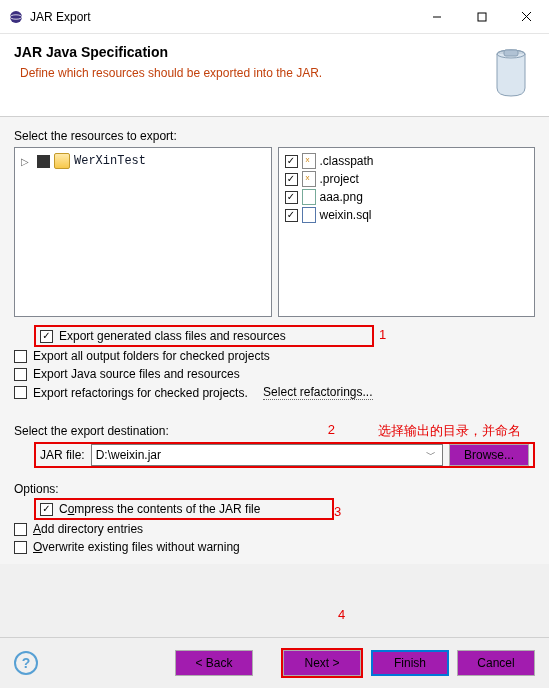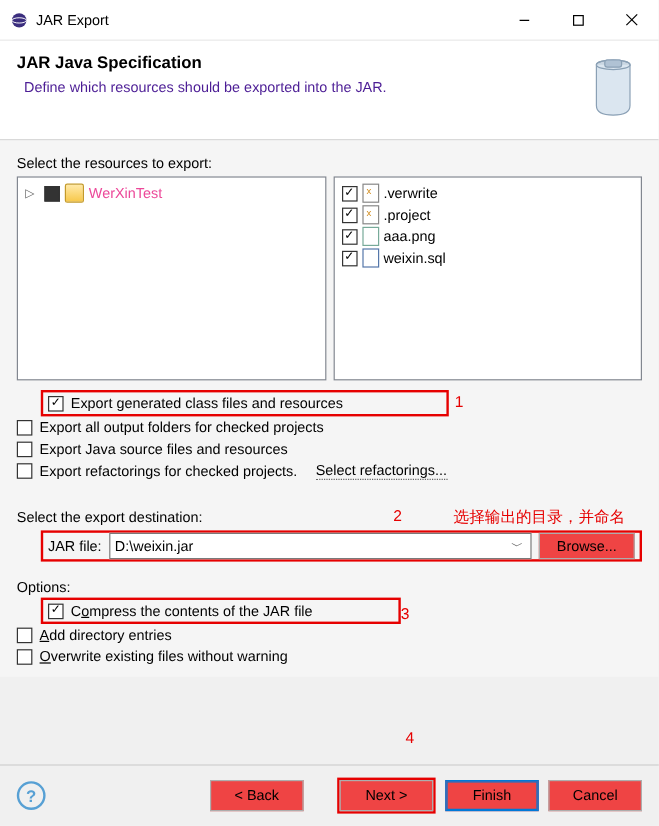--- a/index.html
+++ b/index.html
@@ -29,21 +29,21 @@
 .titlebar .win-btn.close { width: 45px; }
 .header {
   background: #fff;
   padding: 10px 14px 16px 14px;
   border-bottom: 1px solid #d0d0d0;
   display: flex;
   align-items: flex-start;
 }
 .header-text { flex: 1; }
 .header h2 { font-size: 14px; font-weight: bold; margin-bottom: 6px; }
-.header p { font-size: 12px; color: #4c1d95; margin-left: 6px; }
+.header p { font-size: 12px; color: #c2410c; margin-left: 6px; }
 .jar-icon { width: 48px; height: 56px; }
 .content {
   padding: 12px 14px 8px 14px;
   background: #f0f0f0;
   background: #f5f5f5;
 }
 body { background: #f0f0f0; }
 .header, .titlebar { background: #fff; }
 .section-label { font-size: 12px; margin-bottom: 4px; display: block; }
 .panes { display: flex; gap: 6px; margin-bottom: 8px; }
@@ -99,21 +99,21 @@
 .dest-row .combo {
   flex: 1; display: flex; align-items: center;
   background: #fff; border: 1px solid #7a7a7a;
   height: 22px; padding: 0 4px;
 }
 .dest-row .combo input {
   flex: 1; border: none; outline: none; font-size: 12px; background: transparent;
 }
 .dest-row .combo .dd { color: #555; font-size: 10px; padding: 0 2px; }
 .btn {
-  background: #ef4444;
+  background: #a21caf;
   border: 1px solid #adadad;
   padding: 3px 14px;
   font-size: 12px;
   min-width: 78px;
   text-align: center;
 }
 .options-block { margin-top: 14px; }
 .options-block .grp-label { font-size: 12px; }
 .footer {
   position: absolute;
@@ -183,29 +183,29 @@
 
   <span class="section-label">Select the resources to export:</span>
 
   <div class="panes">
 
     <div class="pane">
       <div class="tree-row">
         <span class="expand">▷</span>
         <span class="chk filled"></span>
         <span class="proj-icon"></span>
-        <span style="color:#ec4899;">WerXinTest</span>
+        <span style="color:#0f172a;font-family:Liberation Mono, monospace;">WerXinTest</span>
       </div>
     </div>
 
     <div class="pane">
       <div class="file-row">
         <span class="chk checked"></span>
         <span class="file-icon x"></span>
-        <span>.verwrite</span>
+        <span>.classpath</span>
       </div>
       <div class="file-row">
         <span class="chk checked"></span>
         <span class="file-icon x"></span>
         <span>.project</span>
       </div>
       <div class="file-row">
         <span class="chk checked"></span>
         <span class="file-icon img"></span>
         <span>aaa.png</span>

